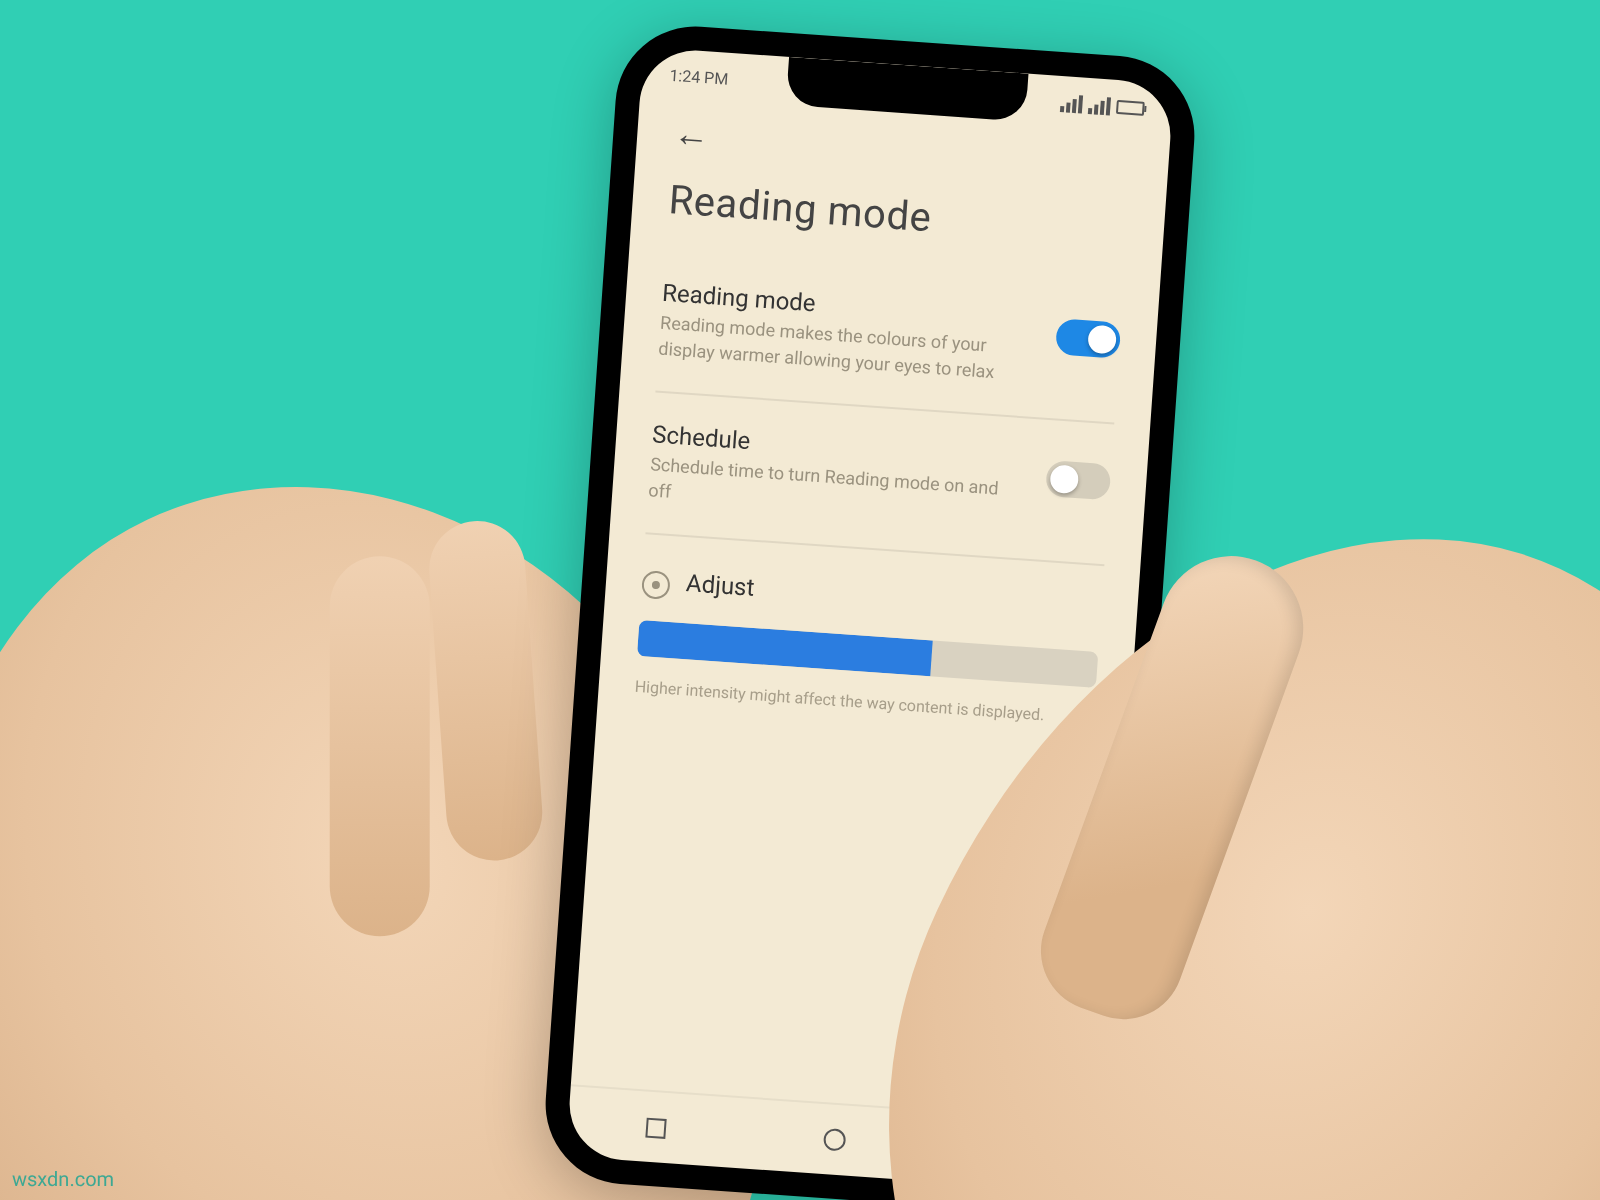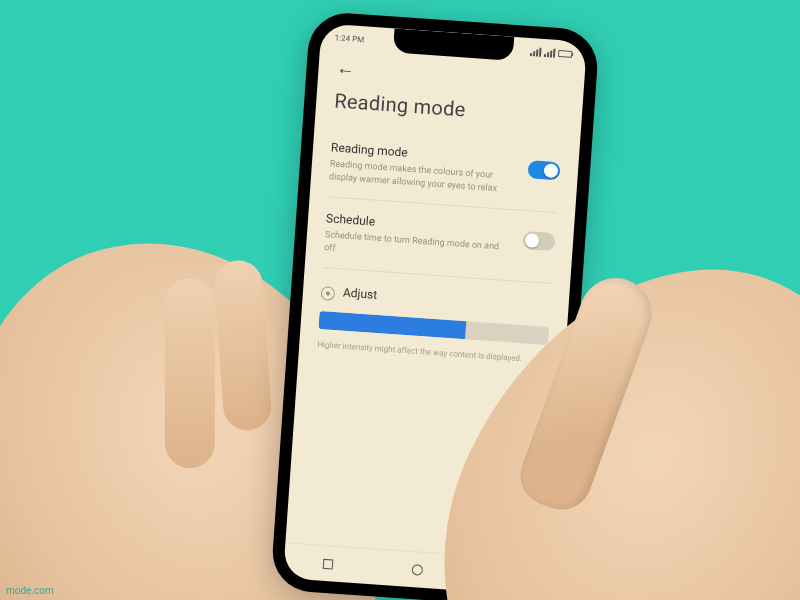--- a/index.html
+++ b/index.html
@@ -194,13 +194,13 @@
       <span class="nav-tri"></span>
     </div>
 
   </div>
 </div>
 
 <div class="hand-right">
   <div class="thumb"></div>
 </div>
 
-<div class="watermark">mode.com</div>
+<div class="watermark">wsxdn.com</div>
 
 </body></html>

